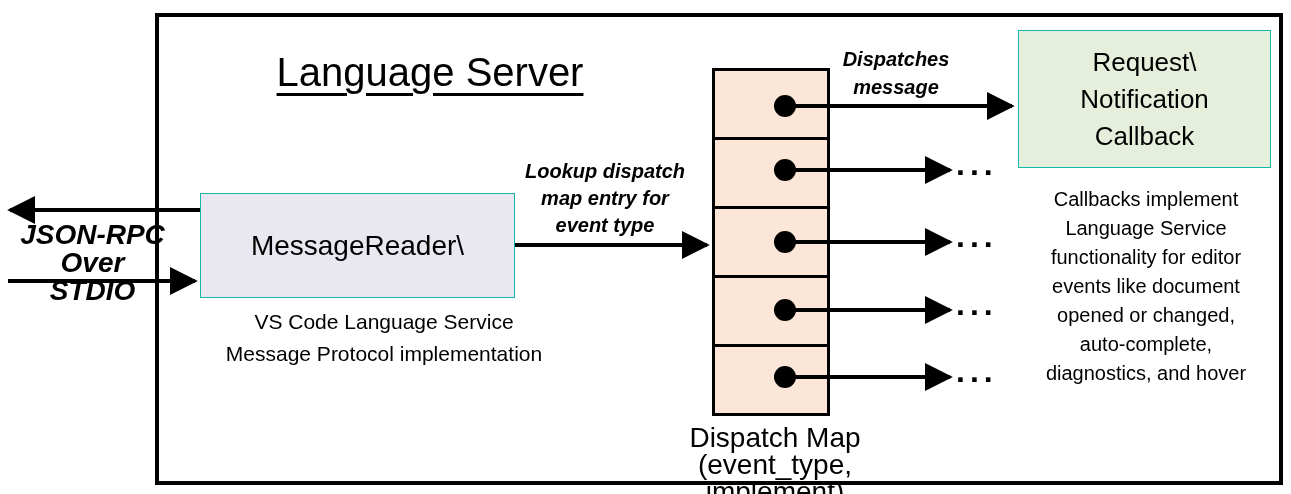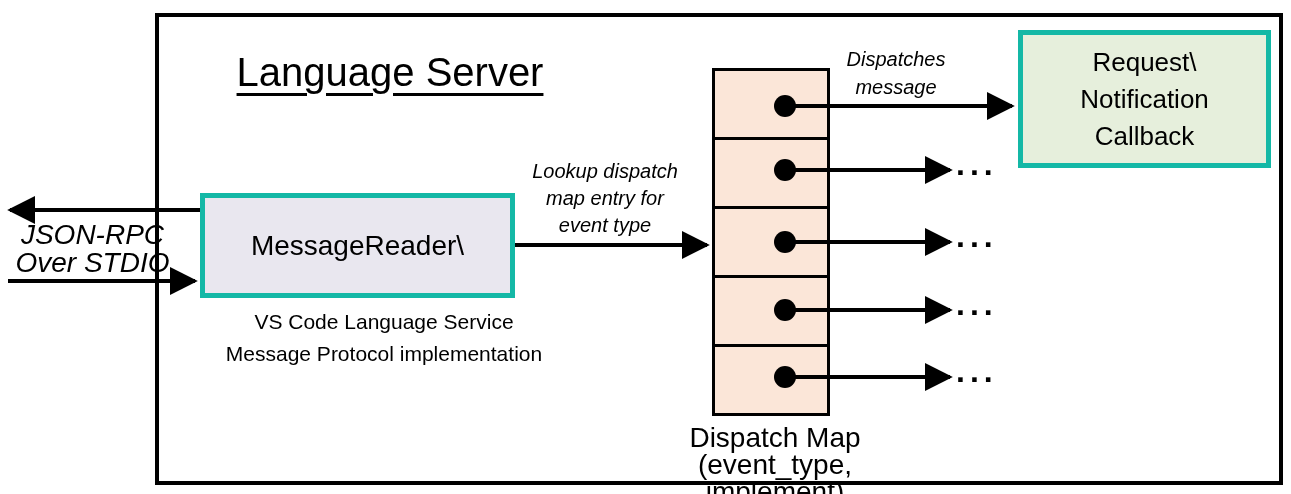--- a/index.html
+++ b/index.html
@@ -7,24 +7,24 @@
     position:relative; width:1291px; height:494px; background:#ffffff;
     font-family:"Liberation Sans", sans-serif; color:#000; overflow:hidden;
   }
   .outer-box {
     position:absolute; left:155px; top:13px; width:1128px; height:472px;
     border:4px solid #000; box-sizing:border-box; background:#fff;
   }
   .title {
     position:absolute; left:160px; top:48px; width:460px; text-align:center;
     font-size:40px; line-height:48px;
-    text-decoration:underline; text-decoration-thickness:3px; text-underline-offset:7px;
+    text-decoration:underline; text-decoration-thickness:3px; text-underline-offset:7px;padding-left:40px;
   }
   .node {
-    position:absolute; box-sizing:border-box; border:5px solid #14b8a6;
+    position:absolute; box-sizing:border-box; border:1px solid #14b8a6;
     display:flex; flex-direction:column; align-items:center; justify-content:center;
     text-align:center;
   }
   .reader-box {
     left:200px; top:193px; width:315px; height:105px;
     background:var(--reader-box-fill,#e9e7ef); font-size:28px; line-height:40px;gap:36px;
   }
   .callback-box {
     left:1018px; top:30px; width:253px; height:138px;
     background:var(--callback-box-fill,#e6efdc); font-size:26px; line-height:37px;
@@ -33,21 +33,21 @@
     position:absolute; left:712px; top:68px; width:118px; height:348px;
     box-sizing:border-box; border:3px solid #000; display:flex; flex-direction:column;
   }
   .dispatch-cell {
     flex:1 1 0; background:var(--dispatch-cell-fill,#fbe6d8);
     border-bottom:3px solid #000;
   }
   .dispatch-cell:last-child { border-bottom:none; }
   .overlay { position:absolute; left:0; top:0; pointer-events:none; }
   .lbl { position:absolute; text-align:center; }
-  .lbl.it { font-style:italic; }
+  .lbl.it { font-style:italic;font-weight:bold; }
   .io-label     { left:15px;  top:221px; width:155px; font-size:28px; line-height:28px; }
   .lookup-label { left:510px; top:158px; width:190px; font-size:20px; line-height:27px; }
   .dispatches-label { left:806px; top:45px; width:180px; font-size:20px; line-height:28px; }
   .reader-caption   { left:184px; top:306px; width:400px; font-size:21px; line-height:32px; }
   .callbacks-note   { left:1020px; top:185px; width:252px; font-size:20px; line-height:29px; }
   .dispatch-caption { left:646px; top:424px; width:258px; font-size:28px; line-height:27px; }
   .ellipsis {
     position:absolute; left:956px; width:70px; font-size:32px; font-weight:bold;
     letter-spacing:5px; line-height:30px; text-align:left;
   }
@@ -119,20 +119,29 @@
     <div>Lookup dispatch</div>
     <div>map entry for</div>
     <div>event type</div>
   </div>
 
   <div class="lbl it dispatches-label">
     <div>Dispatches</div>
     <div>message</div>
   </div>
 
+  <div class="lbl callbacks-note">
+    <div>Callbacks implement</div>
+    <div>Language Service</div>
+    <div>functionality for editor</div>
+    <div>events like document</div>
+    <div>opened or changed,</div>
+    <div>auto-complete,</div>
+    <div>diagnostics, and hover</div>
+  </div>
 
   <div class="lbl dispatch-caption">
     <div>Dispatch Map</div>
     <div>(event_type, implement)</div>
   </div>
 
   <div class="ellipsis" style="top:149px">...</div>
   <div class="ellipsis" style="top:221px">...</div>
   <div class="ellipsis" style="top:289px">...</div>
   <div class="ellipsis" style="top:356px">...</div>

